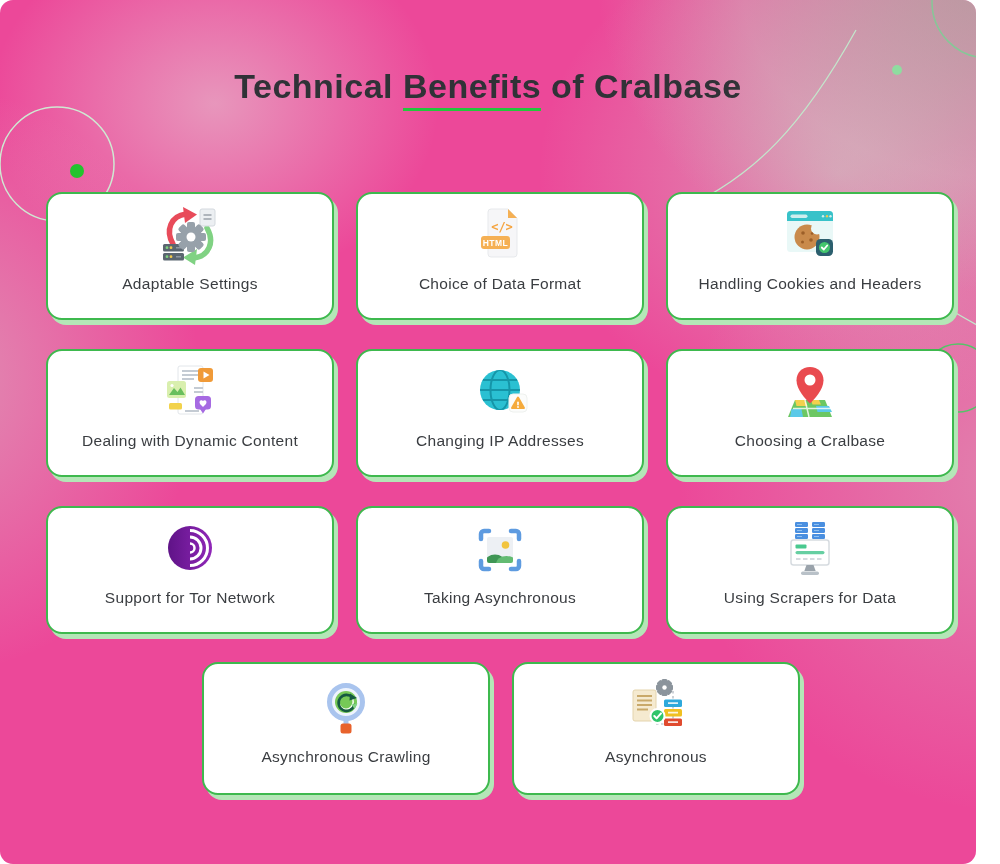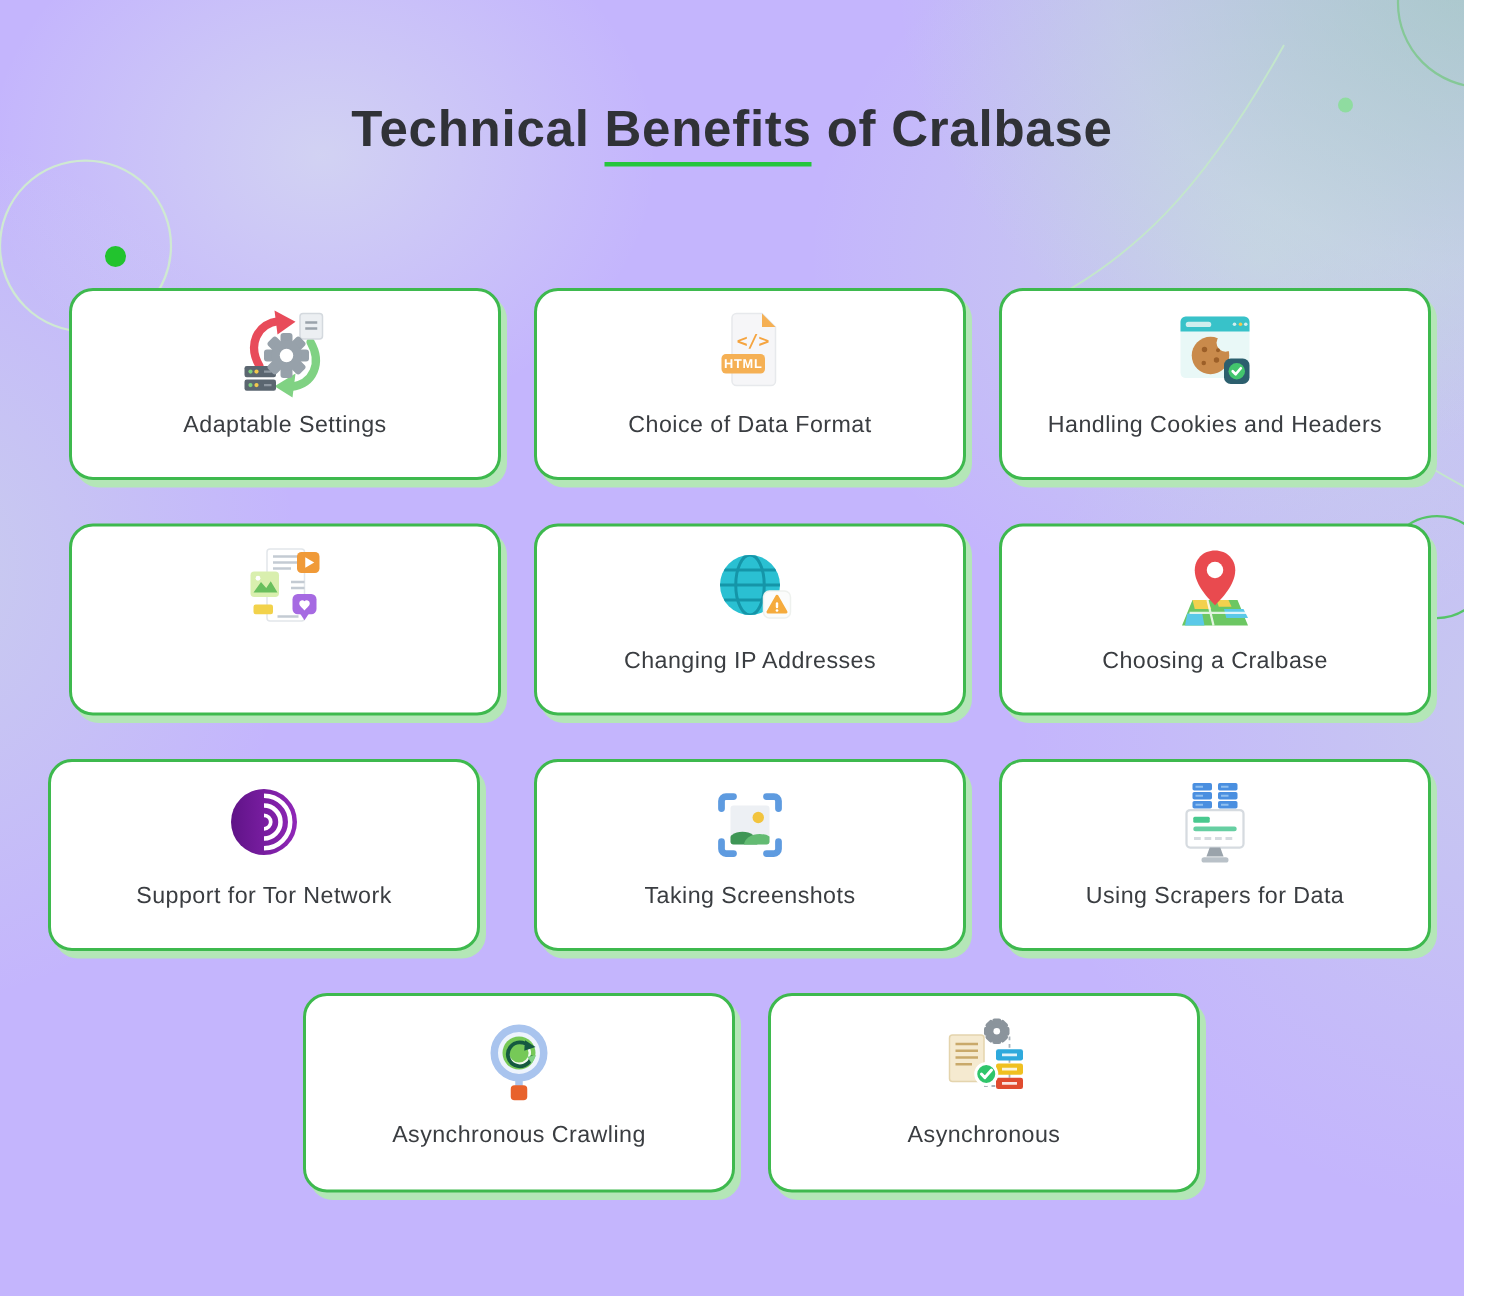--- a/index.html
+++ b/index.html
@@ -1,17 +1,17 @@
 <!DOCTYPE html>
 <html><head>
 <meta charset="utf-8">
 <style>
   html,body{margin:0;padding:0;background:#fff;}
-  .canvas{position:relative;width:976px;height:864px;overflow:hidden;background:#c4b5fd;
-          font-family:"Liberation Sans", sans-serif;}
+  .canvas{position:relative;width:976px;height:864px;overflow:hidden;background:#ec4899;
+          font-family:"Liberation Sans", sans-serif;border-radius:13px;}
   .bg-tint{position:absolute;inset:0;pointer-events:none;
     background:
       radial-gradient(540px 430px at 101% -2%, rgba(148,213,165,0.55), rgba(190,232,200,0.30) 45%, rgba(255,255,255,0) 72%),
       radial-gradient(430px 360px at 86% 20%, rgba(205,238,213,0.45), rgba(255,255,255,0) 70%),
       radial-gradient(520px 520px at 104% 55%, rgba(205,238,213,0.35), rgba(255,255,255,0) 65%),
       radial-gradient(380px 430px at -6% 44%, rgba(208,239,216,0.42), rgba(255,255,255,0) 68%),
       radial-gradient(320px 260px at 22% 12%, rgba(226,245,230,0.45), rgba(255,255,255,0) 70%);}
   .bg-decor{position:absolute;left:0;top:0;width:1000px;height:864px;pointer-events:none;}
   .title{position:absolute;left:0;top:64px;width:100%;margin:0;text-align:center;
          font-size:34px;line-height:45px;font-weight:700;color:#303237;letter-spacing:0.5px;}
@@ -20,21 +20,21 @@
   .card{position:absolute;width:288px;height:128px;background:#fff;
         border:2px solid #3eb94e;border-radius:16px;
         box-shadow:4px 5px 0 #b4e6b7;
         display:flex;flex-direction:column;align-items:center;justify-content:flex-start;
         padding-top:10px;box-sizing:border-box;}
   .icon-wrap{width:64px;height:64px;flex:0 0 auto;display:flex;align-items:center;justify-content:center;}
   .card-label{margin-top:7px;font-size:15.5px;font-weight:400;color:#3a3d41;letter-spacing:0.3px;
               text-align:center;white-space:nowrap;}
   #card0{left:46px;top:192px}  #card1{left:356px;top:192px}  #card2{left:666px;top:192px}
   #card3{left:46px;top:349px}  #card4{left:356px;top:349px}  #card5{left:666px;top:349px}
-  #card6{left:32px;top:506px}  #card7{left:356px;top:506px}  #card8{left:666px;top:506px}
+  #card6{left:46px;top:506px}  #card7{left:356px;top:506px}  #card8{left:666px;top:506px}
   #card9{left:202px;top:662px;height:133px}  #card10{left:512px;top:662px;height:133px}
   #card9 .icon-wrap,#card10 .icon-wrap{margin-top:3px;}
 </style>
 </head>
 <body>
 
 <div class="canvas">
 
   <div class="bg-tint"></div>
 
@@ -126,20 +126,21 @@
         <path d="M11 34 l5 -7 3.5 4 3 -4.5 4.5 7.5 z" fill="#69bf5d"></path>
         <circle cx="14" cy="24.5" r="1.6" fill="#fff"></circle>
         <rect x="40" y="7" width="15" height="14" rx="3" fill="#f09a38"></rect>
         <path d="M45.5 10.5 l6 3.5 -6 3.5 z" fill="#fff"></path>
         <rect x="37" y="35" width="16" height="13.5" rx="3.5" fill="#a66ae2"></rect>
         <path d="M42 48 l3 4.5 3 -4.5 z" fill="#a66ae2"></path>
         <path d="M45 46 c-1.5 -1.8 -3.5 -3 -3.5 -4.8 a2 2 0 0 1 3.5 -1.3 a2 2 0 0 1 3.5 1.3 c0 1.8 -2 3 -3.5 4.8 z" fill="#fff"></path>
         <rect x="11" y="42" width="13" height="6.5" rx="1.5" fill="#f2d24b"></rect>
       </svg>
     </div>
+    <div class="card-label">Dealing with Dynamic Content</div>
   </div>
 
   <div class="card" id="card4">
     <div class="icon-wrap">
       <svg width="64" height="64" viewBox="0 0 64 64">
         <defs>
             <clipPath id="gclip">
               <circle cx="32" cy="29" r="20"></circle>
             </clipPath>
           </defs>
@@ -206,21 +207,21 @@
           <ellipse cx="38.5" cy="45.5" rx="10.5" ry="7.5" fill="#63bb72"></ellipse>
         </g>
         <g stroke="#5e9be0" stroke-width="4.5" fill="none" stroke-linecap="round" stroke-linejoin="round">
           <path d="M13 21 v-5 a3 3 0 0 1 3-3 h5"></path>
           <path d="M43 13 h5 a3 3 0 0 1 3 3 v5"></path>
           <path d="M51 43 v5 a3 3 0 0 1 -3 3 h-5"></path>
           <path d="M21 51 h-5 a3 3 0 0 1 -3 -3 v-5"></path>
         </g>
       </svg>
     </div>
-    <div class="card-label">Taking Screenshots</div>
+    <div class="card-label">Taking Asynchronous</div>
   </div>
 
   <div class="card" id="card8">
     <div class="icon-wrap">
       <svg width="64" height="64" viewBox="0 0 64 64">
         <g fill="#4a8fe0">
           <rect x="17" y="4" width="13" height="5" rx="1.2"></rect>
             <rect x="17" y="10" width="13" height="5" rx="1.2"></rect>
             <rect x="17" y="16" width="13" height="5" rx="1.2"></rect>
           <rect x="34" y="4" width="13" height="5" rx="1.2"></rect>

